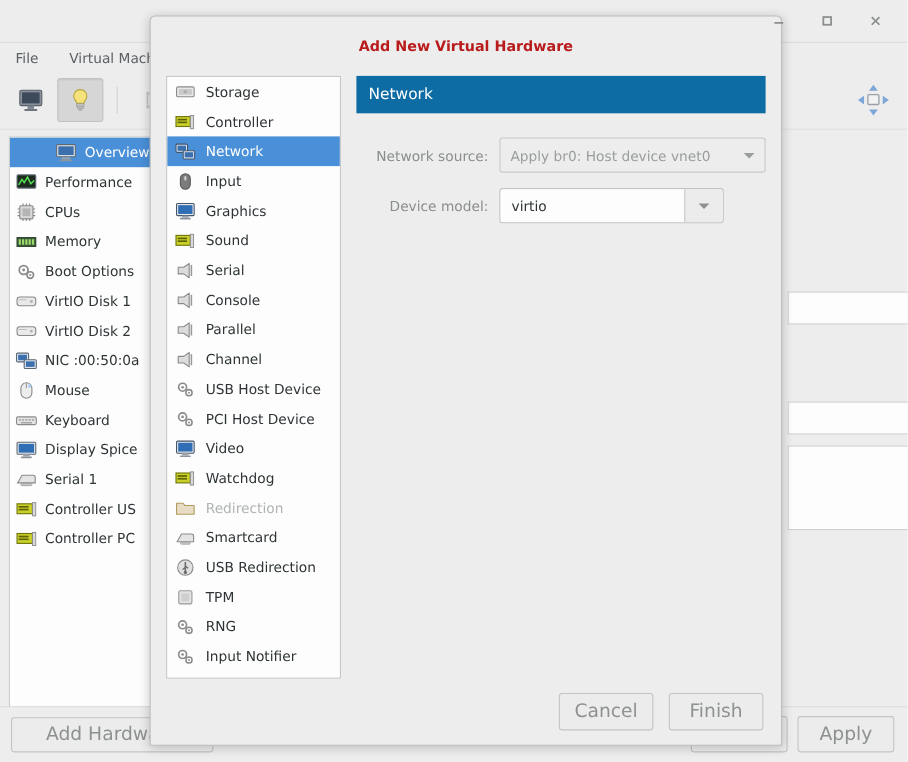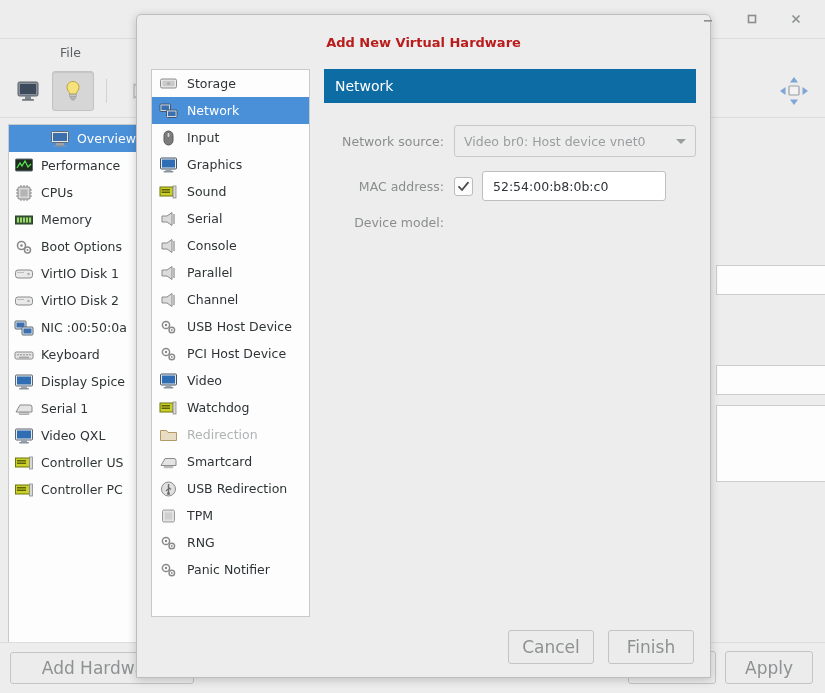--- a/index.html
+++ b/index.html
@@ -37,21 +37,21 @@
     align-items: center; justify-content: center;
     color: #8b8e8f; font-size: 14px; line-height: 1;
   }
   .win-btn svg { display: block; }
 
   .menubar {
     height: 26px; display: flex; align-items: center;
     padding-left: 10px; gap: 20px; background: #ededed;
     color: #5c6164; font-size: 12.5px;
   }
-  .menu-item { padding: 2px 4px; white-space: nowrap; margin-left: 46px; }
+  .menu-item { padding: 2px 4px; white-space: nowrap; }
 
   .toolbar {
     height: 52px; background: #ededed;
     border-bottom: 1px solid #dcdcdc;
     display: flex; align-items: center; padding-left: 8px; gap: 4px;
     position: relative;
   }
   .tb-btn {
     width: 40px; height: 38px; display: flex;
     align-items: center; justify-content: center;
@@ -320,20 +320,28 @@
           <svg class="hw-ico" viewBox="0 0 20 18">
               <rect x="1" y="2" width="11" height="8" rx="1" fill="#dce6f2" stroke="#5c6873" stroke-width="1"></rect>
               <rect x="2.5" y="3.5" width="8" height="5" fill="#3c6fae"></rect>
               <rect x="8" y="8" width="11" height="8" rx="1" fill="#dce6f2" stroke="#5c6873" stroke-width="1"></rect>
               <rect x="9.5" y="9.5" width="8" height="5" fill="#3c6fae"></rect>
             </svg>
           <span>NIC :00:50:0a</span>
         </div>
         <div class="hw-item">
           <svg class="hw-ico" viewBox="0 0 20 18">
+              <rect x="5" y="2" width="10" height="14" rx="5" fill="#ededed" stroke="#8a8a8a" stroke-width="1"></rect>
+              <path d="M10 2 v5" stroke="#9a9a9a" stroke-width="1"></path>
+              <circle cx="13" cy="5" r="1.6" fill="#a8cdf0"></circle>
+            </svg>
+          <span>Mouse</span>
+        </div>
+        <div class="hw-item">
+          <svg class="hw-ico" viewBox="0 0 20 18">
               <rect x="1" y="6" width="18" height="7" rx="1.4" fill="#e4e4e4" stroke="#8a8a8a" stroke-width="1"></rect>
               <g fill="#a6a6a6">
                 <rect x="3" y="8" width="2" height="1.4"></rect>
                 <rect x="6" y="8" width="2" height="1.4"></rect>
                 <rect x="9" y="8" width="2" height="1.4"></rect>
                 <rect x="12" y="8" width="2" height="1.4"></rect>
                 <rect x="15" y="8" width="2" height="1.4"></rect>
                 <rect x="5" y="10.6" width="10" height="1.4"></rect>
               </g>
             </svg>
@@ -350,29 +358,20 @@
         </div>
         <div class="hw-item">
           <svg class="hw-ico" viewBox="0 0 20 18">
               <path d="M2 12 L6 5 h10 a2 2 0 0 1 2 2 v5 z" fill="#e4e4e4" stroke="#8a8a8a" stroke-width="1"></path>
               <rect x="5" y="12.5" width="10" height="2" rx="1" fill="#c8c8c8" stroke="#9a9a9a" stroke-width=".7"></rect>
             </svg>
           <span>Serial 1</span>
         </div>
         <div class="hw-item">
           <svg class="hw-ico" viewBox="0 0 20 18">
-              <rect x="1.5" y="2" width="17" height="11" rx="1" fill="#e8e8e8" stroke="#5c6873" stroke-width="1"></rect>
-              <rect x="3" y="3.5" width="14" height="8" fill="#2f6db5"></rect>
-              <rect x="7" y="13" width="6" height="2" fill="#9aa3ab"></rect>
-              <rect x="5" y="15" width="10" height="1.5" rx=".7" fill="#8b949c"></rect>
-            </svg>
-          <span>Video QXL</span>
-        </div>
-        <div class="hw-item">
-          <svg class="hw-ico" viewBox="0 0 20 18">
               <rect x="1.5" y="4" width="14" height="9" fill="#c9d02a" stroke="#6f7408" stroke-width="1"></rect>
               <g fill="#5d6206">
                 <rect x="3" y="6" width="9" height="1.5"></rect>
                 <rect x="3" y="8.5" width="9" height="1.5"></rect>
               </g>
               <rect x="15.5" y="3" width="3" height="12" fill="#d8d8d8" stroke="#8a8a8a" stroke-width=".8"></rect>
             </svg>
           <span>Controller US</span>
         </div>
         <div class="hw-item">
@@ -410,20 +409,31 @@
 
       <div class="dev-list">
         <div class="dev-item">
           <svg class="dev-ico" viewBox="0 0 19 18">
               <rect x="1.5" y="4" width="16" height="9" rx="1.5" fill="#e9e9e9" stroke="#8a8a8a" stroke-width="1"></rect>
               <rect x="3.5" y="5.8" width="12" height="5.4" rx=".8" fill="#c9c9c9"></rect>
               <circle cx="9.5" cy="8.5" r="1.6" fill="#aeaeae"></circle>
             </svg>
           <span>Storage</span>
         </div>
+        <div class="dev-item">
+          <svg class="dev-ico" viewBox="0 0 19 18">
+              <rect x="1" y="4" width="13" height="9" fill="#c9d02a" stroke="#6f7408" stroke-width="1"></rect>
+              <g fill="#5d6206">
+                <rect x="2.5" y="6" width="8.5" height="1.5"></rect>
+                <rect x="2.5" y="8.5" width="8.5" height="1.5"></rect>
+              </g>
+              <rect x="14" y="3" width="3" height="12" fill="#d8d8d8" stroke="#8a8a8a" stroke-width=".8"></rect>
+            </svg>
+          <span>Controller</span>
+        </div>
         <div class="dev-item selected">
           <svg class="dev-ico" viewBox="0 0 19 18">
               <rect x="1" y="2" width="10.5" height="7.5" rx="1" fill="#dce6f2" stroke="#41556b" stroke-width="1"></rect>
               <rect x="2.4" y="3.4" width="7.7" height="4.7" fill="#3c6fae"></rect>
               <rect x="7.5" y="8" width="10.5" height="7.5" rx="1" fill="#dce6f2" stroke="#41556b" stroke-width="1"></rect>
               <rect x="8.9" y="9.4" width="7.7" height="4.7" fill="#3c6fae"></rect>
             </svg>
           <span>Network</span>
         </div>
         <div class="dev-item">
@@ -557,51 +567,46 @@
             </svg>
           <span>RNG</span>
         </div>
         <div class="dev-item">
           <svg class="dev-ico" viewBox="0 0 19 18">
               <circle cx="7" cy="7" r="3.6" fill="none" stroke="#8a8a8a" stroke-width="1.5"></circle>
               <circle cx="7" cy="7" r="1.2" fill="#8a8a8a"></circle>
               <circle cx="12.8" cy="12" r="2.8" fill="none" stroke="#8a8a8a" stroke-width="1.4"></circle>
               <circle cx="12.8" cy="12" r=".9" fill="#8a8a8a"></circle>
             </svg>
-          <span>Panic Notifier</span>
+          <span>Input Notifier</span>
         </div>
       </div>
 
       <div class="dev-panel">
         <div class="panel-header">Network</div>
 
         <div class="form">
 
           <div class="form-row">
             <div class="form-label">Network source:</div>
             <div class="combo-insensitive">
-              <span>Video br0: Host device vnet0</span>
+              <span>Apply br0: Host device vnet0</span>
               <span class="caret"></span>
             </div>
           </div>
 
-          <div class="form-row">
-            <div class="form-label">MAC address:</div>
-            <div class="checkbox">
-              <svg width="13" height="13" viewBox="0 0 13 13">
-                  <path d="M2 6.8 L5 10 L11 2.6" stroke="#4a4a4a" stroke-width="1.8" fill="none" stroke-linecap="round" stroke-linejoin="round"></path>
-                </svg>
-            </div>
-            <div class="entry">
-              <span>52:54:00:b8:0b:c0</span>
-            </div>
-          </div>
 
           <div class="form-row">
             <div class="form-label">Device model:</div>
+            <div class="combo-entry">
+              <div class="val">virtio</div>
+              <div class="arrow">
+                <span class="caret"></span>
+              </div>
+            </div>
           </div>
 
         </div>
       </div>
     </div>
 
     <div class="dlg-footer">
       <div class="btn">Cancel</div>
       <div class="btn">Finish</div>
     </div>

